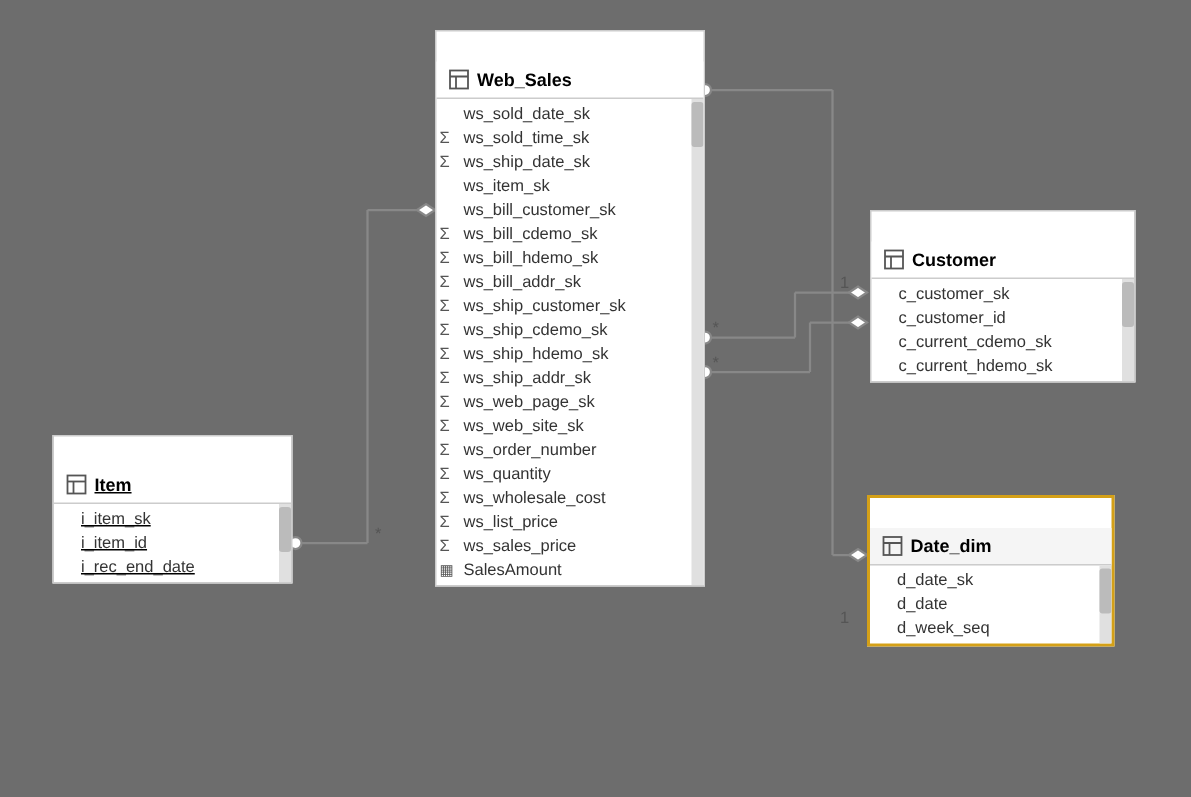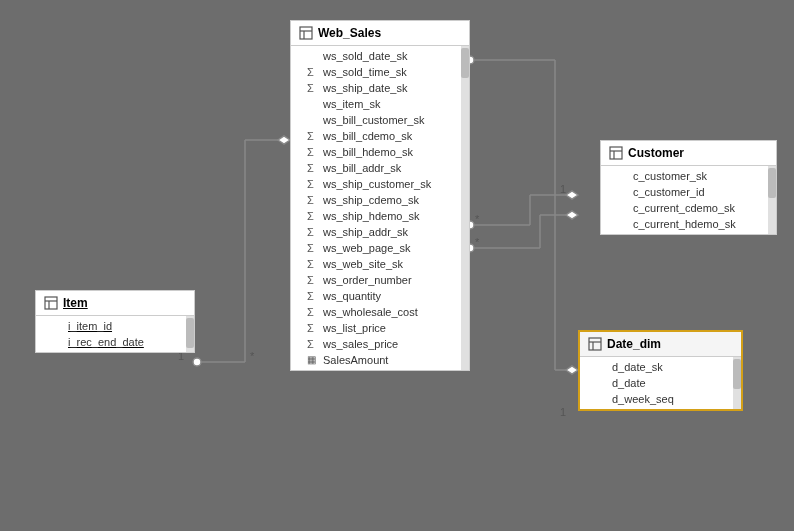--- a/index.html
+++ b/index.html
@@ -26,38 +26,39 @@
 
     .table-header {
       background: #fff;
       border-bottom: 1px solid #ccc;
       padding: 5px 8px;
       font-weight: bold;
       font-size: 12px;
       display: flex;
       align-items: center;
       gap: 5px;
+      margin-top: 20px;
     }
 
     .table-icon {
       width: 14px;
       height: 14px;
       display: inline-flex;
       align-items: center;
       justify-content: center;
     }
 
     .table-body {
       padding: 2px 0;
       overflow: hidden;
     }
 
     .field-row {
       display: flex;
-      padding: 2px 16px;
+      padding: 2px 2px;
       font-size: 11px;
       color: #333;
       gap: 4px;
     }
 
     .sigma {
       color: #555;
       font-size: 11px;
       min-width: 12px;
     }
@@ -234,21 +235,21 @@
     <div class="field-row">
       <span class="sigma" style="font-size:10px;">▦</span>
       <span>SalesAmount</span>
     </div>
     <div class="scrollbar">
       <div class="scrollbar-thumb"></div>
     </div>
   </div>
 </div>
 
-<div class="table-card" style="left:600px; top:140px; width:177px;">
+<div class="table-card" style="left:580px; top:140px; width:177px;">
   <div class="table-header">
     <span class="table-icon">
       <svg width="14" height="14" viewBox="0 0 14 14">
           <rect x="1" y="1" width="12" height="12" fill="none" stroke="#555" stroke-width="1.2"></rect>
           <line x1="1" y1="5" x2="13" y2="5" stroke="#555" stroke-width="1.2"></line>
           <line x1="5" y1="5" x2="5" y2="13" stroke="#555" stroke-width="1.2"></line>
         </svg>
     </span>
     <span>Customer</span>
   </div>
@@ -282,20 +283,24 @@
           <rect x="1" y="1" width="12" height="12" fill="none" stroke="#555" stroke-width="1.2"></rect>
           <line x1="1" y1="5" x2="13" y2="5" stroke="#555" stroke-width="1.2"></line>
           <line x1="5" y1="5" x2="5" y2="13" stroke="#555" stroke-width="1.2"></line>
         </svg>
     </span>
     <span>Item</span>
   </div>
   <div class="table-body scroll-area">
     <div class="field-row">
         <span class="sigma"></span>
+        <span>i_item_sk</span>
+      </div>
+    <div class="field-row">
+        <span class="sigma"></span>
         <span>i_item_id</span>
       </div>
     <div class="field-row">
         <span class="sigma"></span>
         <span>i_rec_end_date</span>
       </div>
     <div class="scrollbar">
       <div class="scrollbar-thumb"></div>
     </div>
   </div>

